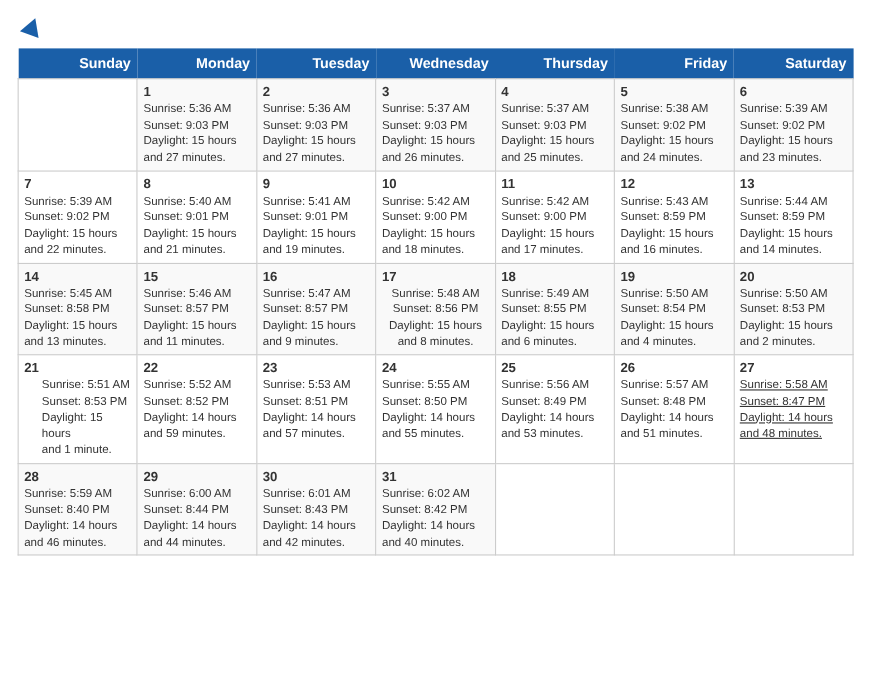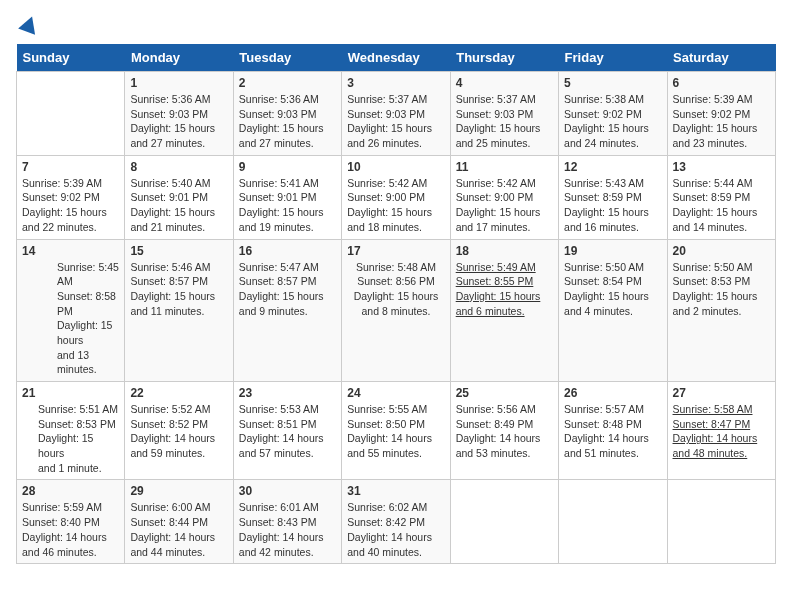--- a/index.html
+++ b/index.html
@@ -38,21 +38,21 @@
       color: #333;
     }
     table {
       width: 100%;
       border-collapse: collapse;
       font-size: 11px;
     }
     thead tr th {
       background-color: #1a5fa8;
       color: #fff;
-      text-align: left;
+      text-align: right;
       padding: 6px 6px;
       font-size: 13px;
       font-weight: bold;
     }
     tbody tr td {
       border: 1px solid #ccc;
       vertical-align: top;
       padding: 4px 5px;
       min-height: 70px;
       height: 80px;
@@ -206,21 +206,21 @@
           <span class="day-num">13</span>
           <div class="day-info" style="white-space: pre-line;">Sunrise: 5:44 AM
 Sunset: 8:59 PM
 Daylight: 15 hours
 and 14 minutes.</div>
         </td>
       </tr>
       <tr>
         <td>
           <span class="day-num">14</span>
-          <div class="day-info" style="white-space: pre-line; margin-left: 35px;">Sunrise: 5:45 AM
+          <div class="day-info" style="white-space: pre-line;">Sunrise: 5:45 AM
 Sunset: 8:58 PM
 Daylight: 15 hours
 and 13 minutes.</div>
         </td>
         <td>
           <span class="day-num">15</span>
           <div class="day-info" style="white-space: pre-line;">Sunrise: 5:46 AM
 Sunset: 8:57 PM
 Daylight: 15 hours
 and 11 minutes.</div>
@@ -234,21 +234,21 @@
         </td>
         <td>
           <span class="day-num">17</span>
           <div class="day-info" style="white-space: pre-line; text-align: center;">Sunrise: 5:48 AM
 Sunset: 8:56 PM
 Daylight: 15 hours
 and 8 minutes.</div>
         </td>
         <td>
           <span class="day-num">18</span>
-          <div class="day-info" style="white-space: pre-line; text-decoration: underline;">Sunrise: 5:49 AM
+          <div class="day-info" style="white-space: pre-line;">Sunrise: 5:49 AM
 Sunset: 8:55 PM
 Daylight: 15 hours
 and 6 minutes.</div>
         </td>
         <td>
           <span class="day-num">19</span>
           <div class="day-info" style="white-space: pre-line;">Sunrise: 5:50 AM
 Sunset: 8:54 PM
 Daylight: 15 hours
 and 4 minutes.</div>

